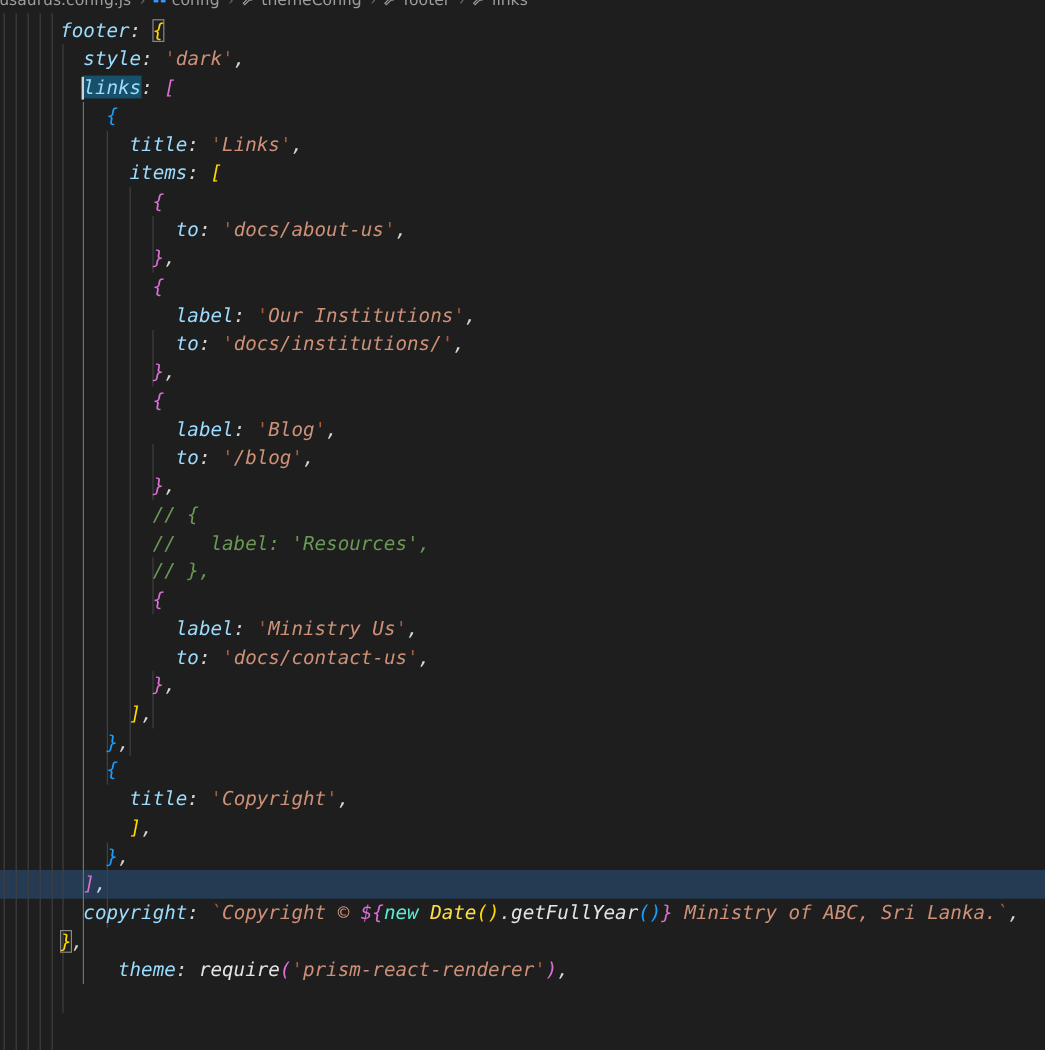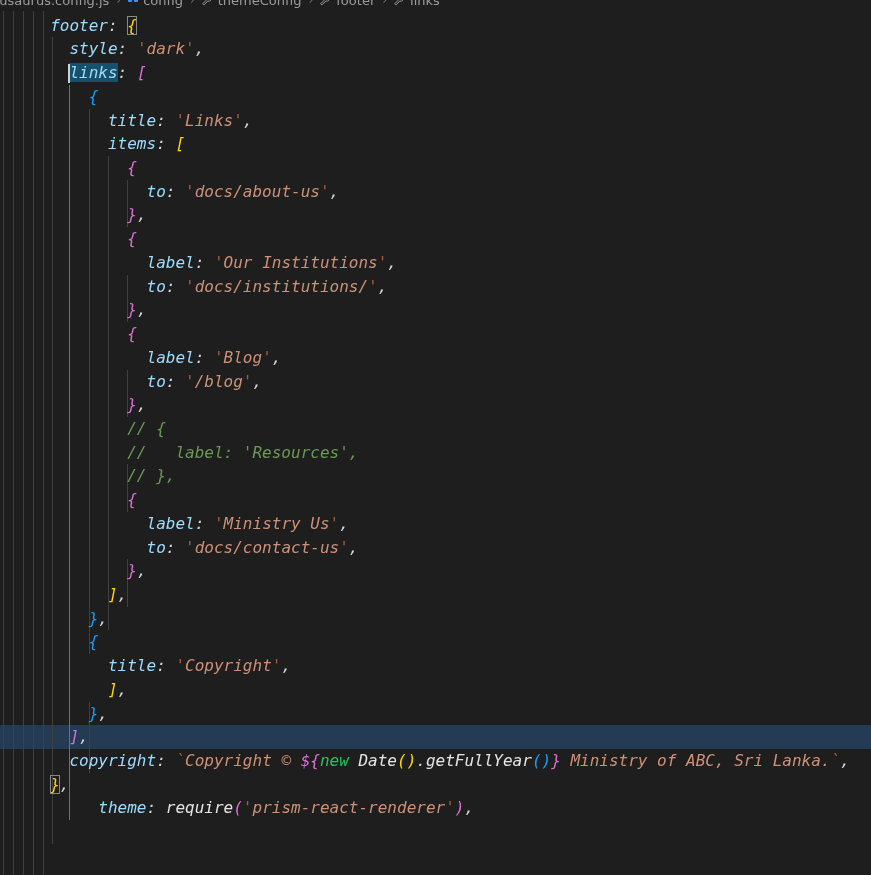--- a/index.html
+++ b/index.html
@@ -26,22 +26,22 @@
   
   .t-ws{color:#d4d4d4;}
   .t-key{color:#9cdcfe;}
   .t-punc{color:#d4d4d4;}
   .t-str{color:#ce9178;margin-top:28px;}
   .t-q{color:#a55d3a;}
   .t-b1{color:#ffd700;}
   .t-b2{color:#da70d6;}
   .t-b3{color:#179fff;}
   .t-com{color:#6a9955;}
-  .t-kw{color:#22c55e;}
-  .t-cls{color:#e5e5e5;text-align:right;}
+  .t-kw{color:#5eead4;}
+  .t-cls{color:#fde047;text-align:right;}
   .t-fn{color:#e5e5e5;}
   .t-fold{color:#a0a0a0;letter-spacing:1px;}
   .f-sel{background:#17506a;}
   .f-box{outline:1px solid #888888;outline-offset:-1px;}
 </style>
 </head>
 <body>
 
 <div id="editor">
   <div id="hl-layer">

